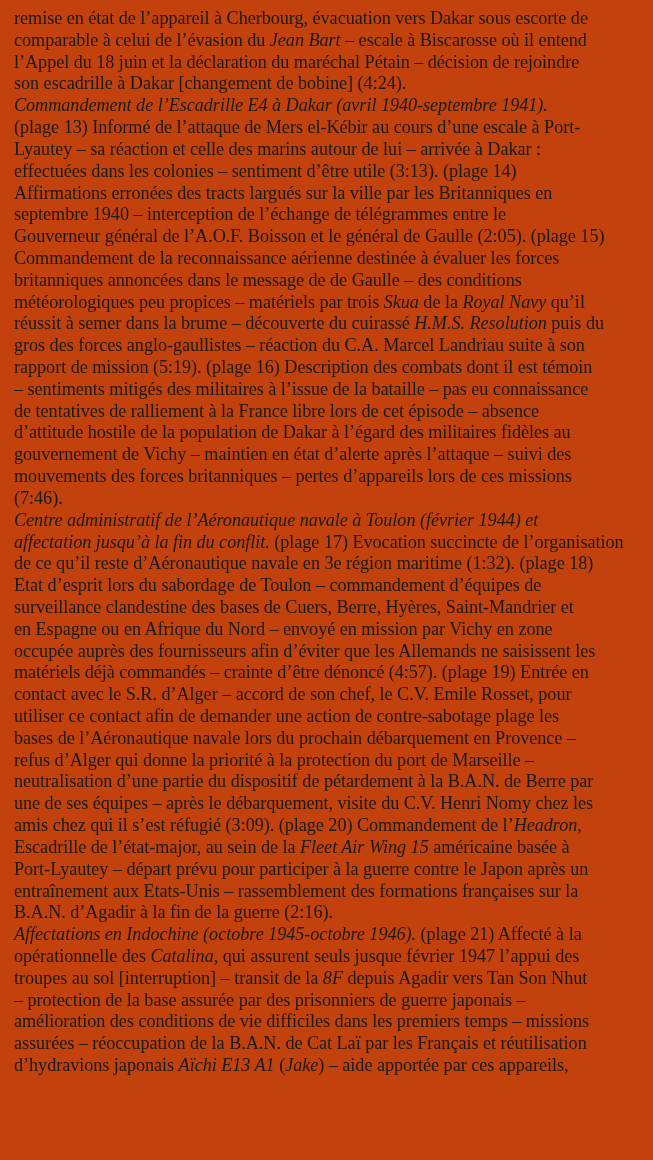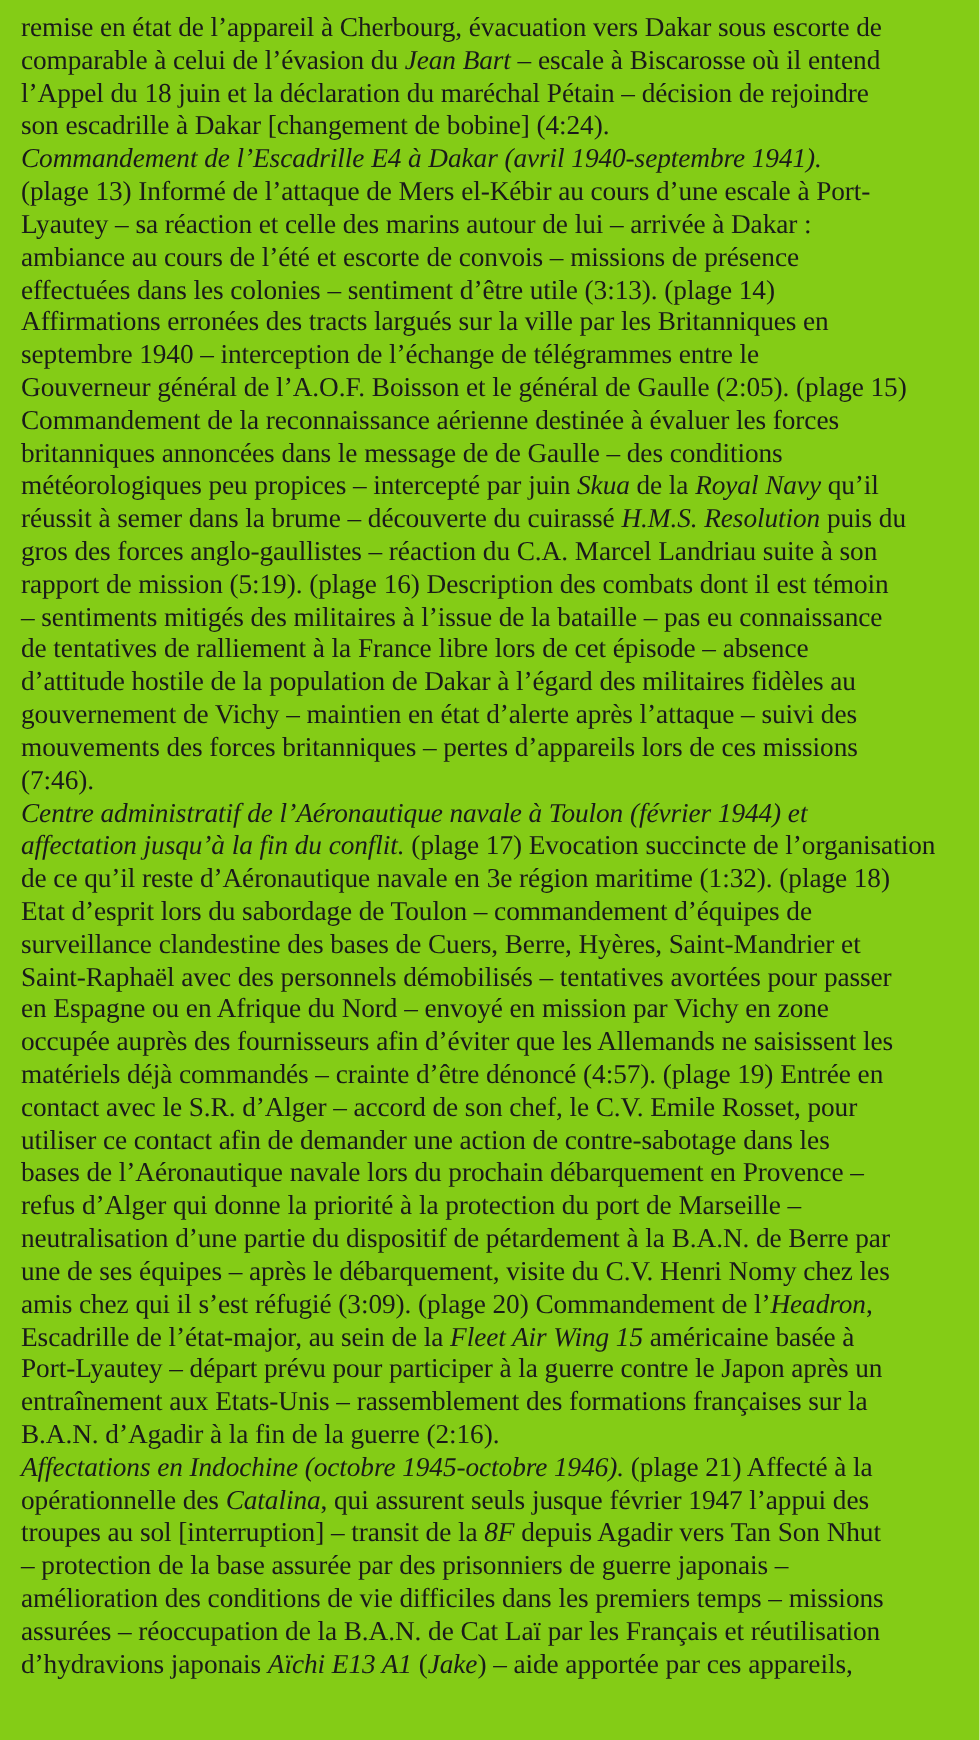--- a/index.html
+++ b/index.html
@@ -1,21 +1,21 @@
 <!DOCTYPE html>
 <html><head>
   <meta charset="utf-8">
   <style>
     html, body { margin: 0; padding: 0; background: #ffffff; }
     body { width: 653px; height: 1160px; overflow: hidden; }
     .page {
       position: relative;
       width: 653px;
       height: 1160px;
-      background: #84cc16;
+      background: #c2410c;
       box-sizing: border-box;
       padding: 8px 0 0 14px;
     }
     .line {
       font-family: "Liberation Serif", "DejaVu Serif", serif;
       font-size: 18.2px;
       line-height: 21.82px;
       height: 21.82px;
       color: #1a1a1a;
       white-space: nowrap;
@@ -28,48 +28,46 @@
 
 <div class="page">
   <div id="text-body">
       <div class="line"><span>remise en état de l’appareil à Cherbourg, évacuation vers Dakar sous escorte de</span></div>
       <div class="line"><span>comparable à celui de l’évasion du </span><i>Jean Bart</i><span> – escale à Biscarosse où il entend</span></div>
       <div class="line"><span>l’Appel du 18 juin et la déclaration du maréchal Pétain – décision de rejoindre</span></div>
       <div class="line"><span>son escadrille à Dakar [changement de bobine] (4:24).</span></div>
       <div class="line"><i>Commandement de l’Escadrille E4 à Dakar (avril 1940-septembre 1941).</i></div>
       <div class="line"><span>(plage 13) Informé de l’attaque de Mers el-Kébir au cours d’une escale à Port-</span></div>
       <div class="line"><span>Lyautey – sa réaction et celle des marins autour de lui – arrivée à Dakar :</span></div>
-      <div class="line"><span>ambiance au cours de l’été et escorte de convois – missions de présence</span></div>
       <div class="line"><span>effectuées dans les colonies – sentiment d’être utile (3:13). (plage 14)</span></div>
       <div class="line"><span>Affirmations erronées des tracts largués sur la ville par les Britanniques en</span></div>
       <div class="line"><span>septembre 1940 – interception de l’échange de télégrammes entre le</span></div>
       <div class="line"><span>Gouverneur général de l’A.O.F. Boisson et le général de Gaulle (2:05). (plage 15)</span></div>
       <div class="line"><span>Commandement de la reconnaissance aérienne destinée à évaluer les forces</span></div>
       <div class="line"><span>britanniques annoncées dans le message de de Gaulle – des conditions</span></div>
-      <div class="line"><span>météorologiques peu propices – intercepté par juin </span><i>Skua</i><span> de la </span><i>Royal Navy</i><span> qu’il</span></div>
+      <div class="line"><span>météorologiques peu propices – matériels par trois </span><i>Skua</i><span> de la </span><i>Royal Navy</i><span> qu’il</span></div>
       <div class="line"><span>réussit à semer dans la brume – découverte du cuirassé </span><i>H.M.S. Resolution</i><span> puis du</span></div>
       <div class="line"><span>gros des forces anglo-gaullistes – réaction du C.A. Marcel Landriau suite à son</span></div>
       <div class="line"><span>rapport de mission (5:19). (plage 16) Description des combats dont il est témoin</span></div>
       <div class="line"><span>– sentiments mitigés des militaires à l’issue de la bataille – pas eu connaissance</span></div>
       <div class="line"><span>de tentatives de ralliement à la France libre lors de cet épisode – absence</span></div>
       <div class="line"><span>d’attitude hostile de la population de Dakar à l’égard des militaires fidèles au</span></div>
       <div class="line"><span>gouvernement de Vichy – maintien en état d’alerte après l’attaque – suivi des</span></div>
       <div class="line"><span>mouvements des forces britanniques – pertes d’appareils lors de ces missions</span></div>
       <div class="line"><span>(7:46).</span></div>
       <div class="line"><i>Centre administratif de l’Aéronautique navale à Toulon (février 1944) et</i></div>
       <div class="line"><i>affectation jusqu’à la fin du conflit.</i><span> (plage 17) Evocation succincte de l’organisation</span></div>
       <div class="line"><span>de ce qu’il reste d’Aéronautique navale en 3e région maritime (1:32). (plage 18)</span></div>
       <div class="line"><span>Etat d’esprit lors du sabordage de Toulon – commandement d’équipes de</span></div>
       <div class="line"><span>surveillance clandestine des bases de Cuers, Berre, Hyères, Saint-Mandrier et</span></div>
-      <div class="line"><span>Saint-Raphaël avec des personnels démobilisés – tentatives avortées pour passer</span></div>
       <div class="line"><span>en Espagne ou en Afrique du Nord – envoyé en mission par Vichy en zone</span></div>
       <div class="line"><span>occupée auprès des fournisseurs afin d’éviter que les Allemands ne saisissent les</span></div>
       <div class="line"><span>matériels déjà commandés – crainte d’être dénoncé (4:57). (plage 19) Entrée en</span></div>
       <div class="line"><span>contact avec le S.R. d’Alger – accord de son chef, le C.V. Emile Rosset, pour</span></div>
-      <div class="line"><span>utiliser ce contact afin de demander une action de contre-sabotage dans les</span></div>
+      <div class="line"><span>utiliser ce contact afin de demander une action de contre-sabotage plage les</span></div>
       <div class="line"><span>bases de l’Aéronautique navale lors du prochain débarquement en Provence –</span></div>
       <div class="line"><span>refus d’Alger qui donne la priorité à la protection du port de Marseille –</span></div>
       <div class="line"><span>neutralisation d’une partie du dispositif de pétardement à la B.A.N. de Berre par</span></div>
       <div class="line"><span>une de ses équipes – après le débarquement, visite du C.V. Henri Nomy chez les</span></div>
       <div class="line"><span>amis chez qui il s’est réfugié (3:09). (plage 20) Commandement de l’</span><i>Headron</i><span>,</span></div>
       <div class="line"><span>Escadrille de l’état-major, au sein de la </span><i>Fleet Air Wing 15</i><span> américaine basée à</span></div>
       <div class="line"><span>Port-Lyautey – départ prévu pour participer à la guerre contre le Japon après un</span></div>
       <div class="line"><span>entraînement aux Etats-Unis – rassemblement des formations françaises sur la</span></div>
       <div class="line"><span>B.A.N. d’Agadir à la fin de la guerre (2:16).</span></div>
       <div class="line"><i>Affectations en Indochine (octobre 1945-octobre 1946).</i><span> (plage 21) Affecté à la</span></div>

